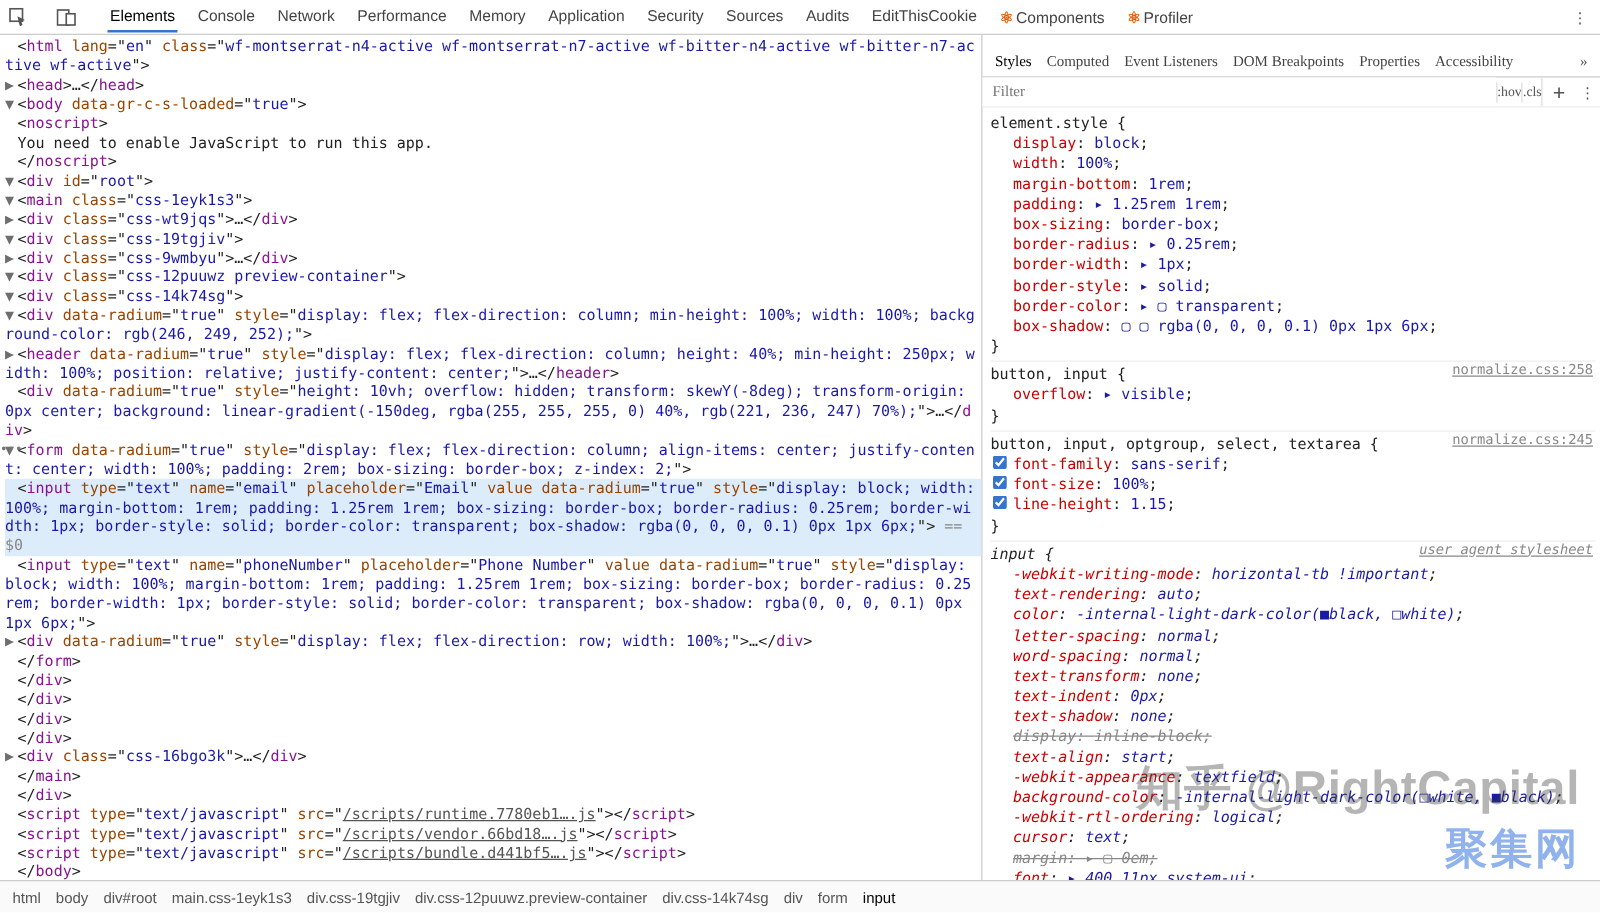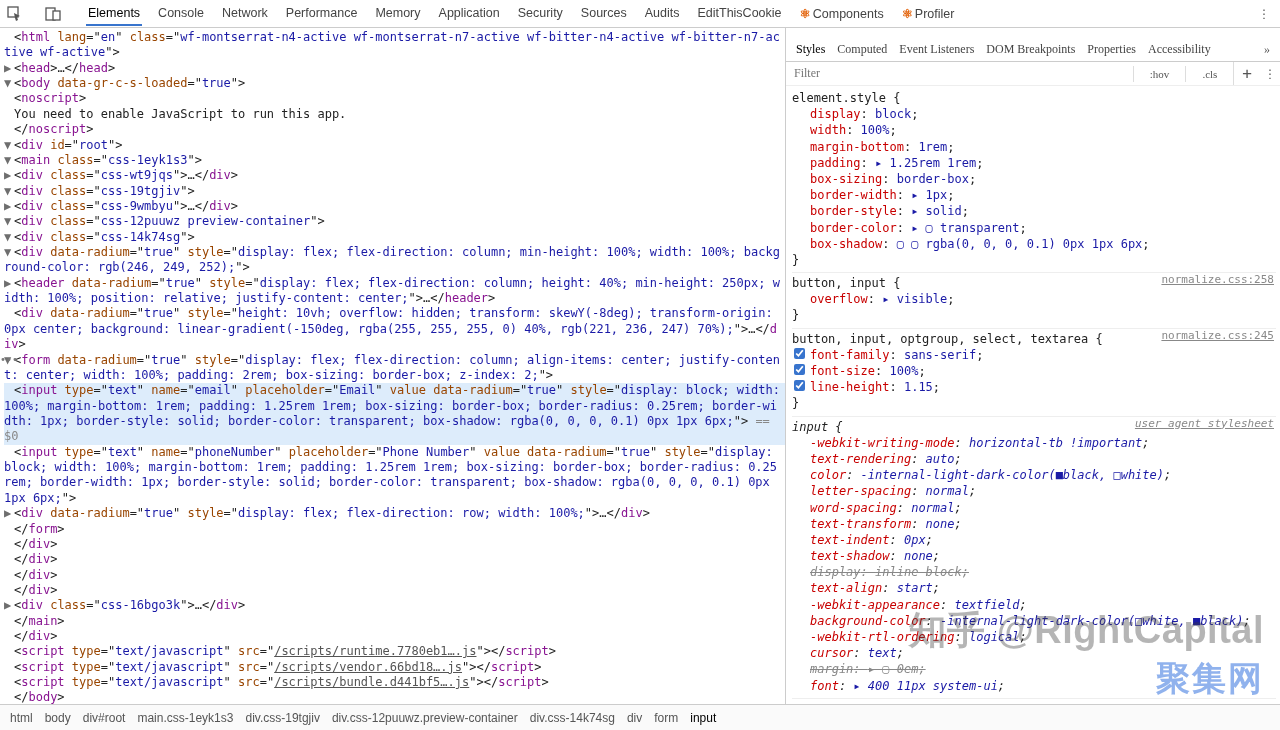--- a/index.html
+++ b/index.html
@@ -21,21 +21,21 @@
 .sel-line { background:#ddecfb; }
 .gray-eq{color:#888}
 .dots{position:absolute;left:0;color:#777;font-size:10px;padding-top:324px}
 
 .styles-pane { width:495px; border-left:1px solid #ccc; display:flex; flex-direction:column; font-family: Menlo, Consolas, monospace; font-size:12px; }
 .styles-tabs { display:flex; gap:12px; padding:4px 10px; border-bottom:1px solid #ccc; font-family:-apple-system; font-size:12px;margin-top:10px; }
 .styles-tabs .st-tab { color:#444; cursor:default; }
 .styles-tabs .st-tab.active { color:#000; }
 .filter-row { display:flex; align-items:center; border-bottom:1px solid #eee; }
 .filter-row input { flex:1; border:none; padding:4px 8px; font-size:12px; outline:none; font-family:-apple-system; }
-.filter-row .tog { padding:2px 16px; color:#555; font-family:-apple-system; font-size:11px; border-left:1px solid #ddd; cursor:default; }
+.filter-row .tog { padding:2px 0; color:#555; font-family:-apple-system; font-size:11px; border-left:1px solid #ddd; cursor:default; }
 .filter-row .plus { padding:2px 8px; font-size:16px; color:#555; border-left:1px solid #ddd; }
 .rules { flex:1; overflow:auto; padding:2px 4px 6px 6px; line-height:1.35; }
 .rule { border-bottom:1px solid #eee; padding:2px 0 4px; position:relative; }
 .rule .selector { color:#222; }
 .rule .src { position:absolute; right:2px; top:0; color:#888; text-decoration:underline; font-size:11px; }
 .prop-line { padding-left:18px; position:relative; }
 .prop-line .cb { position:absolute; left:2px; top:1px; }
 .pn{color:#c80000}.pv{color:#1a1aa6}
 .strike{text-decoration:line-through; color:#888}
 .strike .pn,.strike .pv,.strike .pvn{color:#888}
@@ -139,20 +139,21 @@
       <div class="more" style="margin-left:0">⋮</div>
     </div>
     <div class="rules" id="rules">
         <div class="rule">
           <div><span class="selector">element.style {</span></div>
           <div class="prop-line"><span class="pn">display</span>: <span class="pv">block</span>;</div>
           <div class="prop-line"><span class="pn">width</span>: <span class="pv">100%</span>;</div>
           <div class="prop-line"><span class="pn">margin-bottom</span>: <span class="pv">1rem</span>;</div>
           <div class="prop-line"><span class="pn">padding</span>: <span class="pv">▸ 1.25rem 1rem</span>;</div>
           <div class="prop-line"><span class="pn">box-sizing</span>: <span class="pv">border-box</span>;</div>
+          <div class="prop-line"><span class="pn">border-radius</span>: <span class="pv">▸ 0.25rem</span>;</div>
           <div class="prop-line"><span class="pn">border-width</span>: <span class="pv">▸ 1px</span>;</div>
           <div class="prop-line"><span class="pn">border-style</span>: <span class="pv">▸ solid</span>;</div>
           <div class="prop-line"><span class="pn">border-color</span>: <span class="pv">▸ ▢ transparent</span>;</div>
           <div class="prop-line"><span class="pn">box-shadow</span>: <span class="pv">▢ ▢ rgba(0, 0, 0, 0.1) 0px 1px 6px</span>;</div>
           <div>}</div>
         </div>
         <div class="rule">
           <div><span class="selector">button, input {</span></div>
           <div class="src">normalize.css:258</div>
           <div class="prop-line"><span class="pn">overflow</span>: <span class="pv">▸ visible</span>;</div>

